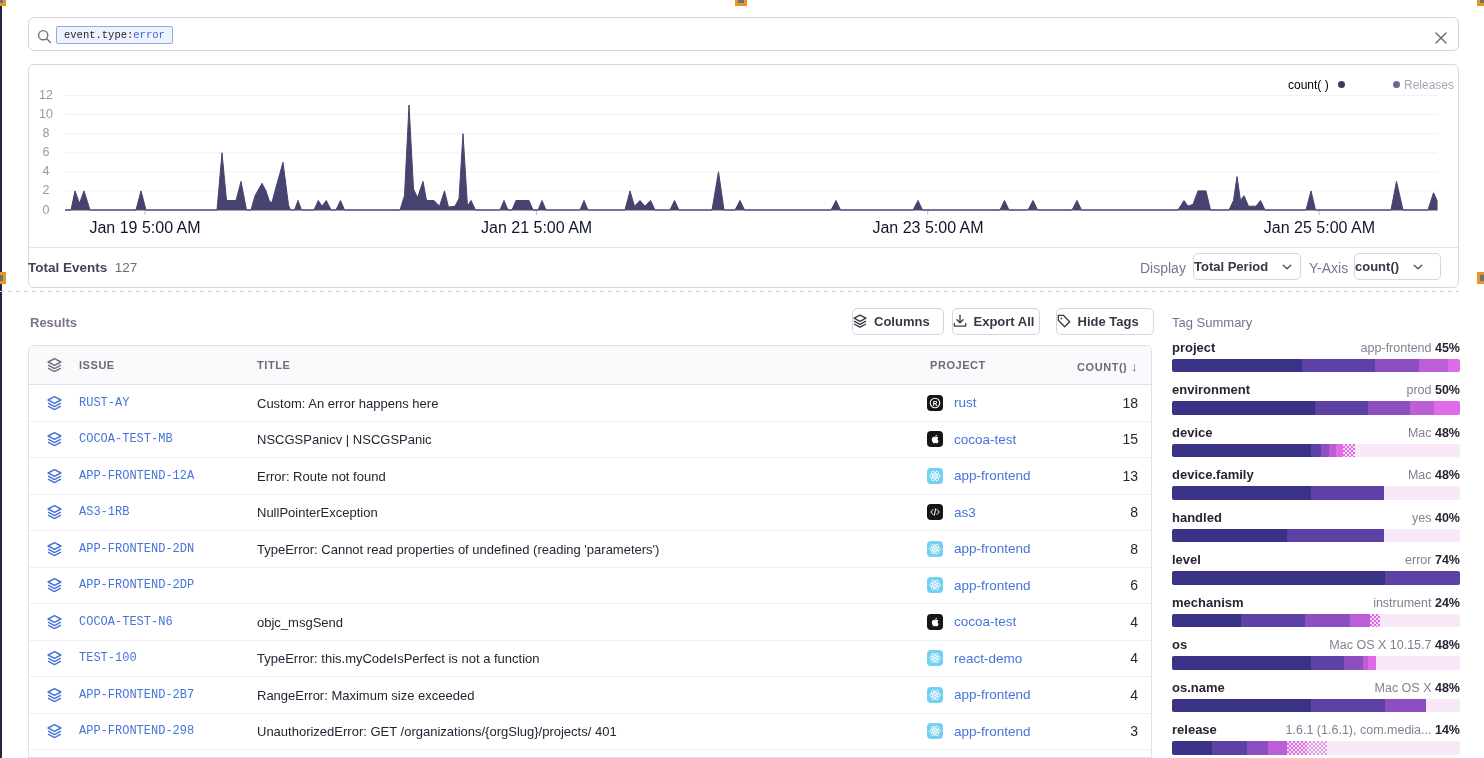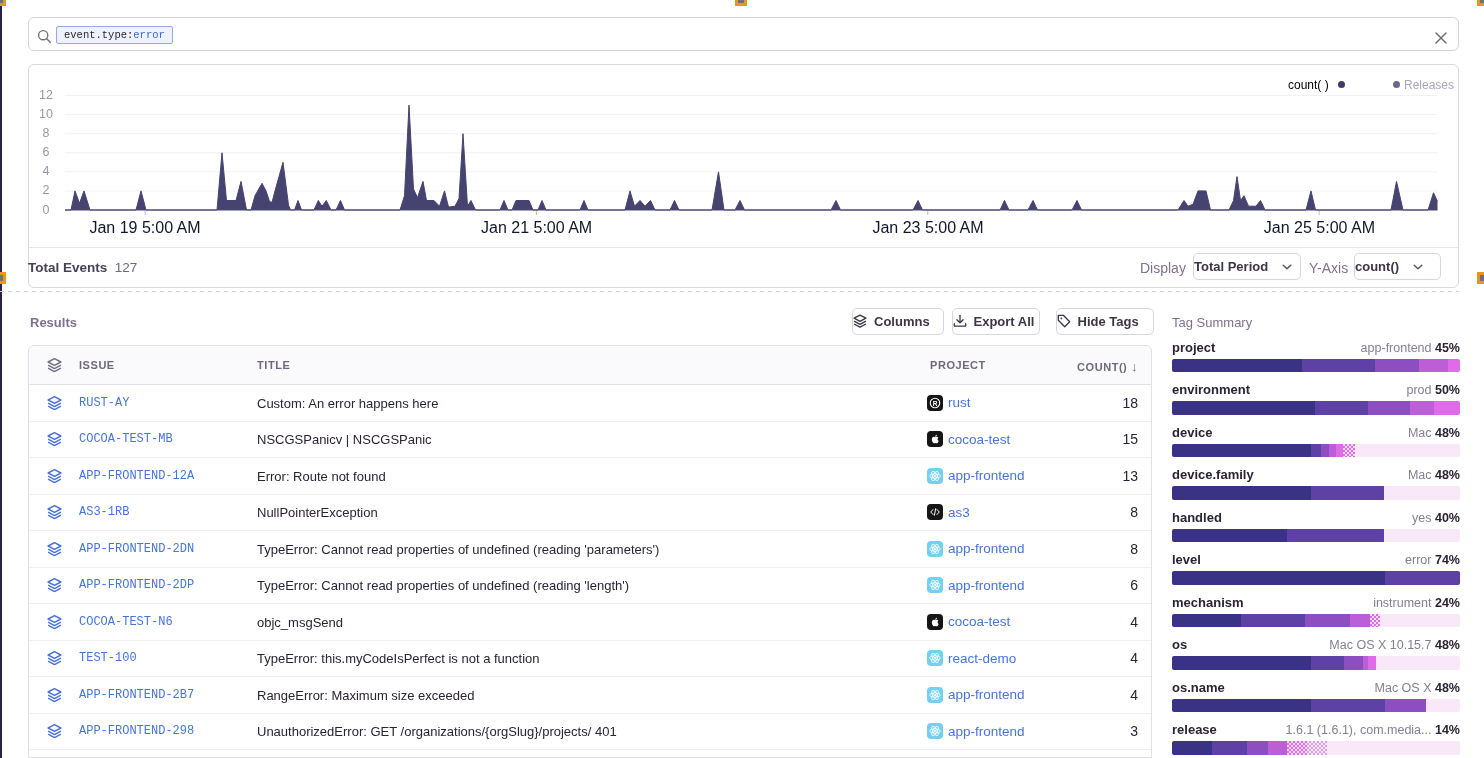--- a/index.html
+++ b/index.html
@@ -20,21 +20,21 @@
 .btn{display:flex;align-items:center;background:#fff;border:1px solid #d9d4de;border-radius:5px;
 font-size:13px;font-weight:700;color:#3e3446;gap:7px}
 #results-label{position:absolute;left:30px;top:315px;font-size:13px;font-weight:700;color:#80708f}
 #table{position:absolute;left:28px;top:345px;width:1124px;height:413px;border:1px solid #e3dfe8;border-radius:6px 6px 0 0;background:#fff;overflow:hidden}
 #thead{height:39px;background:#fafafc;border-bottom:1px solid #e3dfe8;position:relative;
 font-size:11px;font-weight:700;color:#6f6879;letter-spacing:.05em}
 .tr{height:36.5px;border-bottom:1px solid #f1eef3;position:relative;background:#fff}
 .c-ic{position:absolute;left:18px;top:50%;transform:translateY(-50%);width:15px;height:15px}
 .c-issue{position:absolute;left:50px;top:50%;transform:translateY(-50%);font-family:"Liberation Mono",monospace;font-size:12px;color:#4674d9}
 .c-title{position:absolute;left:228px;top:50%;transform:translateY(-50%);font-size:13px;color:#2b2233;white-space:nowrap}
-.c-proj{position:absolute;left:898px;top:50%;transform:translateY(-50%);display:flex;align-items:center;gap:5px}
+.c-proj{position:absolute;left:898px;top:50%;transform:translateY(-50%);display:flex;align-items:center;gap:11px}
 .pname{font-size:13.5px;color:#4674d9}
 .pico{width:16px;height:16px;border-radius:4px;display:inline-flex;align-items:center;justify-content:center}
 .c-cnt{position:absolute;right:13px;top:50%;transform:translateY(-50%);font-size:14px;color:#2b2233}
 .tagrow{position:absolute;left:1172px;width:288px}
 .tagline{display:flex;justify-content:space-between;align-items:baseline;height:13px;line-height:13px}
 .tname{font-size:13px;font-weight:700;color:#2b2233}
 .tval{font-size:12.5px;color:#857e90}
 .tval b{color:#2b2233}
 .tbar{margin-top:5px;height:13.5px;border-radius:2px;overflow:hidden;display:flex}
 .tbar div{height:100%}
@@ -233,21 +233,20 @@
         </div>
         <div class="c-cnt">8</div>
       </div>
       <div class="tr">
         <div class="c-ic"><svg width="15" height="15" viewBox="0 0 16 16" fill="none" stroke="#4a73d8" stroke-width="1.6" stroke-linejoin="round">
             <path d="M8 1.2 L14.8 4.8 L8 8.4 L1.2 4.8 Z"></path>
             <path d="M1.2 8.2 L8 11.8 L14.8 8.2"></path>
             <path d="M1.2 11.4 L8 15 L14.8 11.4"></path>
           </svg></div>
         <div class="c-issue">APP-FRONTEND-2DP</div>
-        <div class="c-title">TypeError: Cannot read properties of undefined (reading 'length')</div>
         <div class="c-proj">
           <span class="pico" style="background:#74d0f0">
             <svg width="12" height="12" viewBox="0 0 24 24" fill="none" stroke="#fff" stroke-width="1.6">
               <ellipse cx="12" cy="12" rx="10.5" ry="4.2"></ellipse>
               <ellipse cx="12" cy="12" rx="10.5" ry="4.2" transform="rotate(60 12 12)"></ellipse>
               <ellipse cx="12" cy="12" rx="10.5" ry="4.2" transform="rotate(120 12 12)"></ellipse>
               <circle cx="12" cy="12" r="2" fill="#fff" stroke="none"></circle>
             </svg>
           </span>
           <span class="pname">app-frontend</span>

